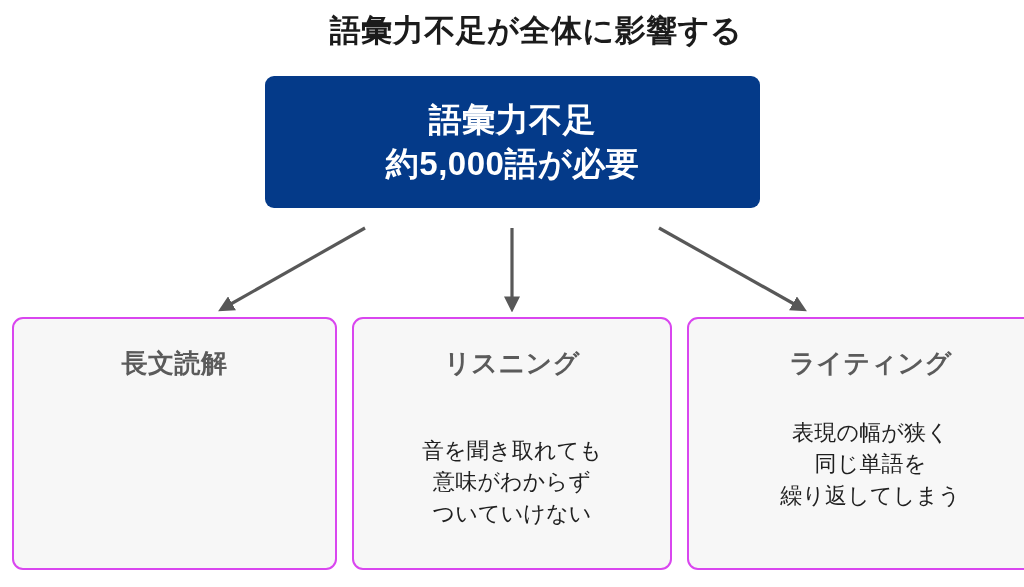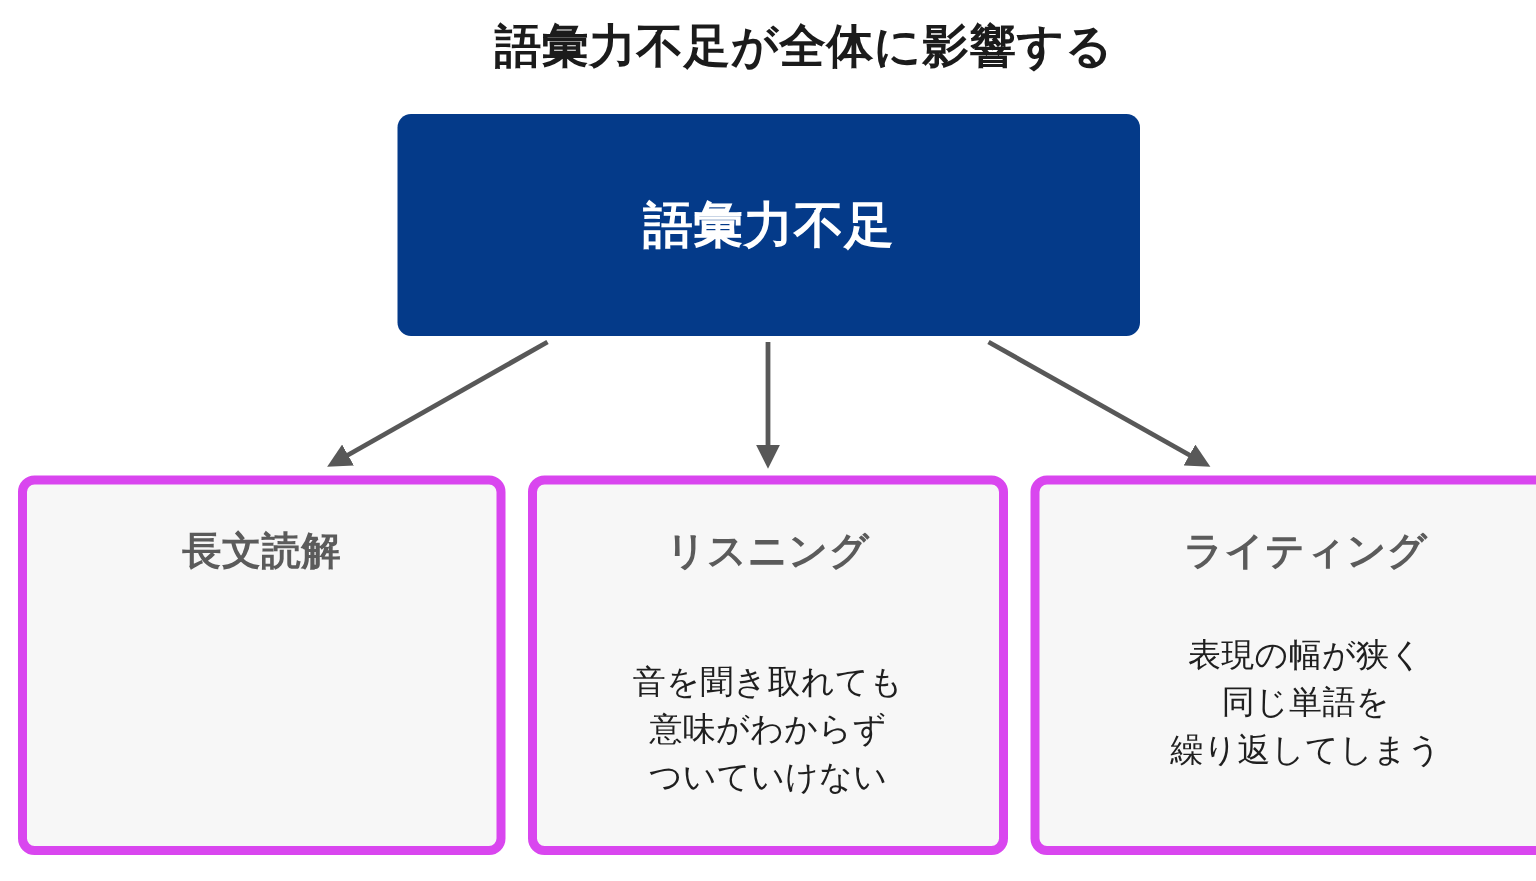--- a/index.html
+++ b/index.html
@@ -37,21 +37,21 @@
     line-height: 1.25;
     margin-left: 24px;
   }
 
   
   #root-node {
     position: absolute;
     left: 265px;
     top: 76px;
     width: 495px;
-    height: 148px;
+    height: 132px;
     background: #043A89;
     border-radius: 9px;
     display: flex;
     flex-direction: column;
     align-items: center;
     justify-content: center;
     color: #ffffff;
   }
   #root-node .line {
     font-size: 33px;
@@ -70,21 +70,21 @@
     height: 587px;
     pointer-events: none;
   }
 
   
   .leaf-node {
     position: absolute;
     top: 317px;
     height: 253px;
     background: #f7f7f7;
-    border: 6px solid #d946ef;
+    border: 2px solid #d946ef;
     border-radius: 11px;
     box-sizing: border-box;
     display: flex;
     flex-direction: column;
     align-items: center;
   }
   #leaf-node-0 { left: 12px;  width: 325px; }
   #leaf-node-1 { left: 352px; width: 320px; gap: 18px; }
   #leaf-node-2 { left: 687px; width: 367px; }
 
@@ -112,20 +112,21 @@
 </style>
 </head>
 <body>
 
 <div id="diagram-canvas">
 
   <div id="chart-title">語彙力不足が全体に影響する</div>
 
   <div id="root-node">
     <div class="line">語彙力不足</div>
+    <div class="line">約5,000語が必要</div>
   </div>
 
   <svg id="arrow-layer" viewBox="0 0 1024 587">
     <defs>
       <marker id="arrowhead" markerWidth="5" markerHeight="5" refX="3.6" refY="2.5" orient="auto" markerUnits="strokeWidth">
         <path d="M 0 0 L 5 2.5 L 0 5 z" fill="#585858"></path>
       </marker>
     </defs>
     <line x1="365" y1="228" x2="222" y2="309" stroke="#585858" stroke-width="3.2" marker-end="url(#arrowhead)"></line>
     <line x1="512" y1="228" x2="512" y2="308" stroke="#585858" stroke-width="3.2" marker-end="url(#arrowhead)"></line>

